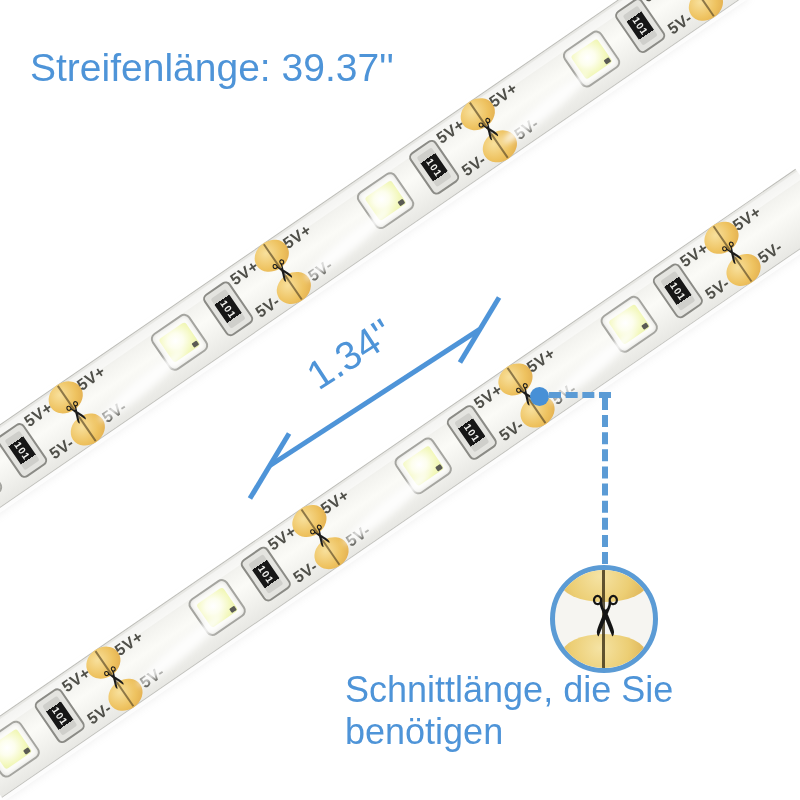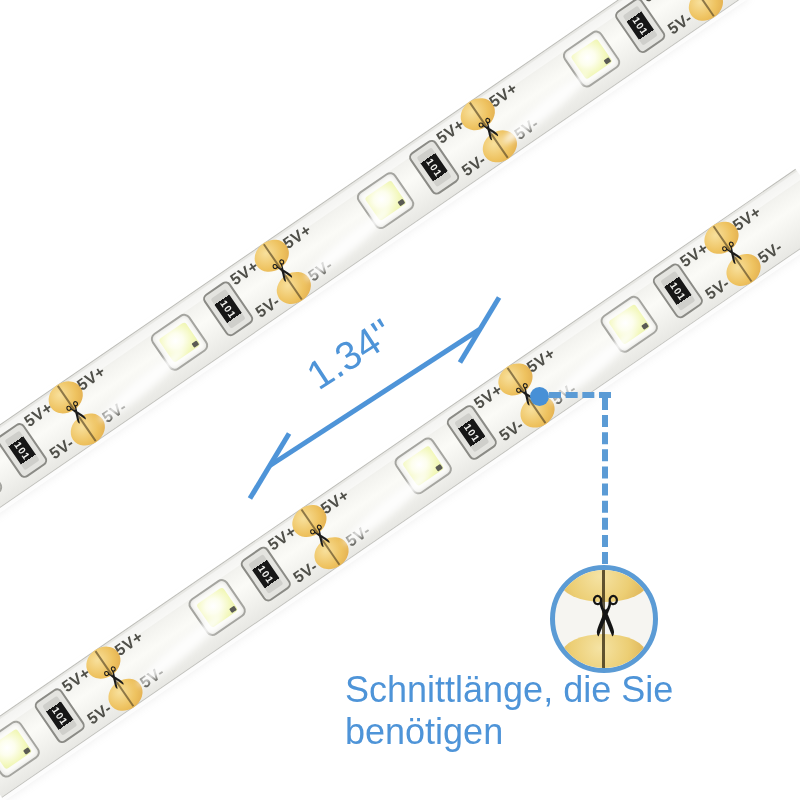--- a/index.html
+++ b/index.html
@@ -209,20 +209,21 @@
         <div class="vlabel" style="left: 856px; top: 4px;">5V+</div>
         <div class="vlabel" style="left: 920px; top: 4px;">5V+</div>
         <div class="vlabel" style="left: 856px; top: 45px;">5V-</div>
         <div class="vlabel" style="left: 920px; top: 45px;">5V-</div>
         <div class="gloss" style="left: 175px;"></div>
         <div class="gloss" style="left: 425px;"></div>
         <div class="gloss" style="left: 675px;"></div>
       </div>
     </div>
 
+  <div id="title" class="blue-text">Streifenlänge: 39.37''</div>
 
   <div id="measure-line"></div>
   <div id="measure-tick-left" class="measure-tick"></div>
   <div id="measure-tick-right" class="measure-tick"></div>
   <div id="measure-label" class="blue-text">1.34''</div>
 
   <div id="callout-dot"></div>
   <div id="dash-h"></div>
   <div id="dash-v"></div>
 

